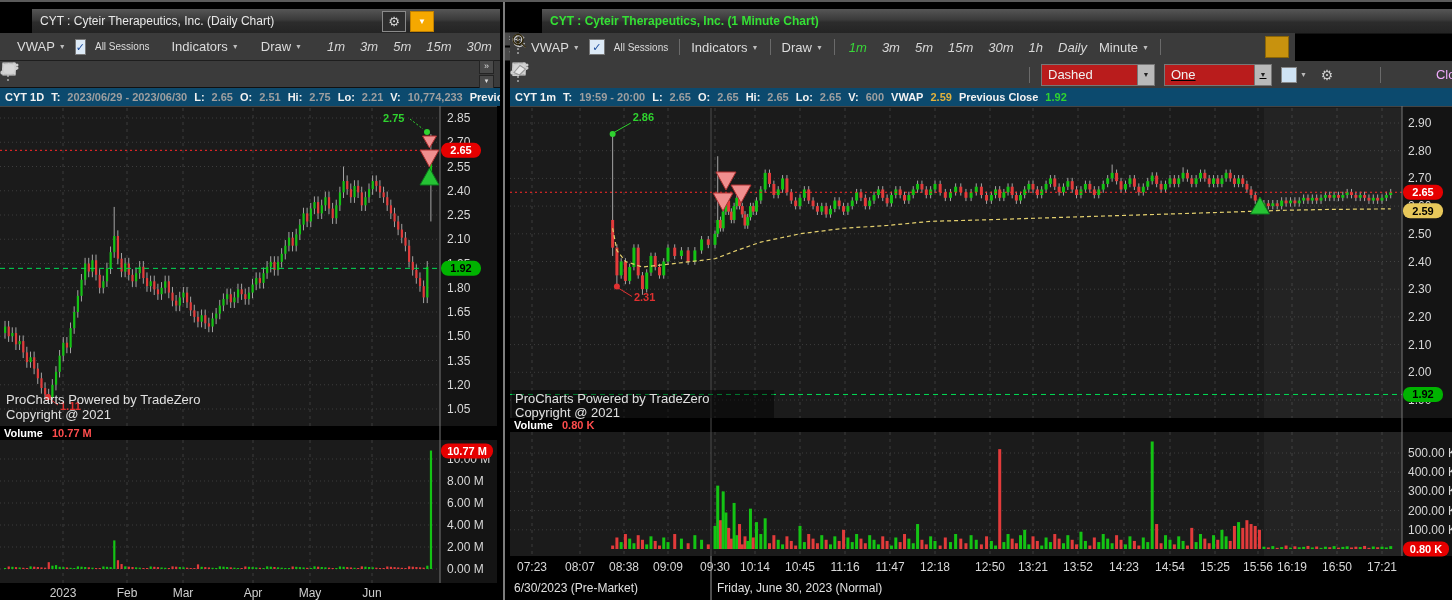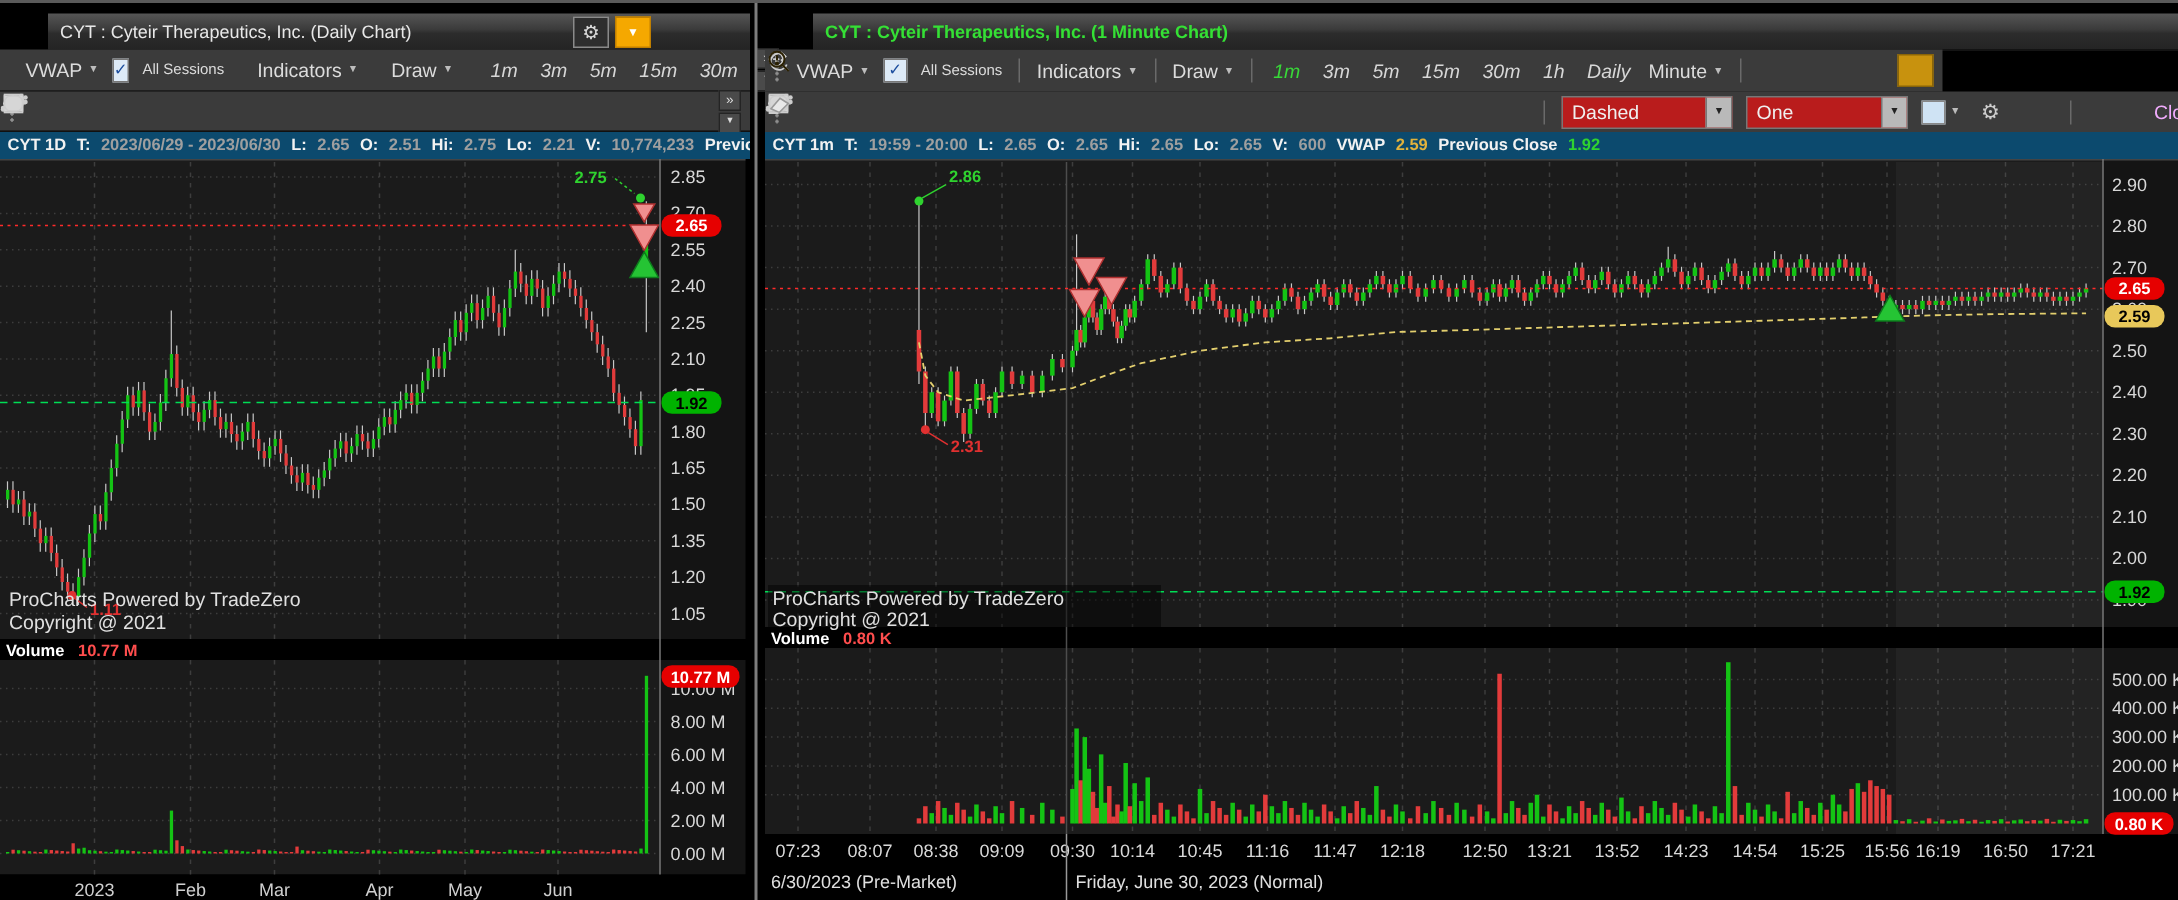--- a/index.html
+++ b/index.html
@@ -863,21 +863,21 @@
           <span class="tbi">
             <svg width="19" height="16" viewBox="0 0 19 16" stroke="#cdcdcd" stroke-width="1.1" fill="none">
               <rect x="3" y="3" width="12" height="10" rx="4"></rect>
             </svg>
           </span>
           <span class="tb-sep"></span>
           <span class="combo" style="width: 112px;">
             <span class="ctext">Dashed</span>
             <span class="carr">▼</span>
           </span>
-          <span class="combo" style="width: 106px;">
+          <span class="combo" style="width: 106px; text-decoration: underline;">
             <span class="ctext">One</span>
             <span class="carr">▼</span>
           </span>
           <span class="swatch">
             <span class="sq"></span>
             <span class="car">▼</span>
           </span>
           <span class="tbi">
             <span class="gch">⚙</span>
           </span>

